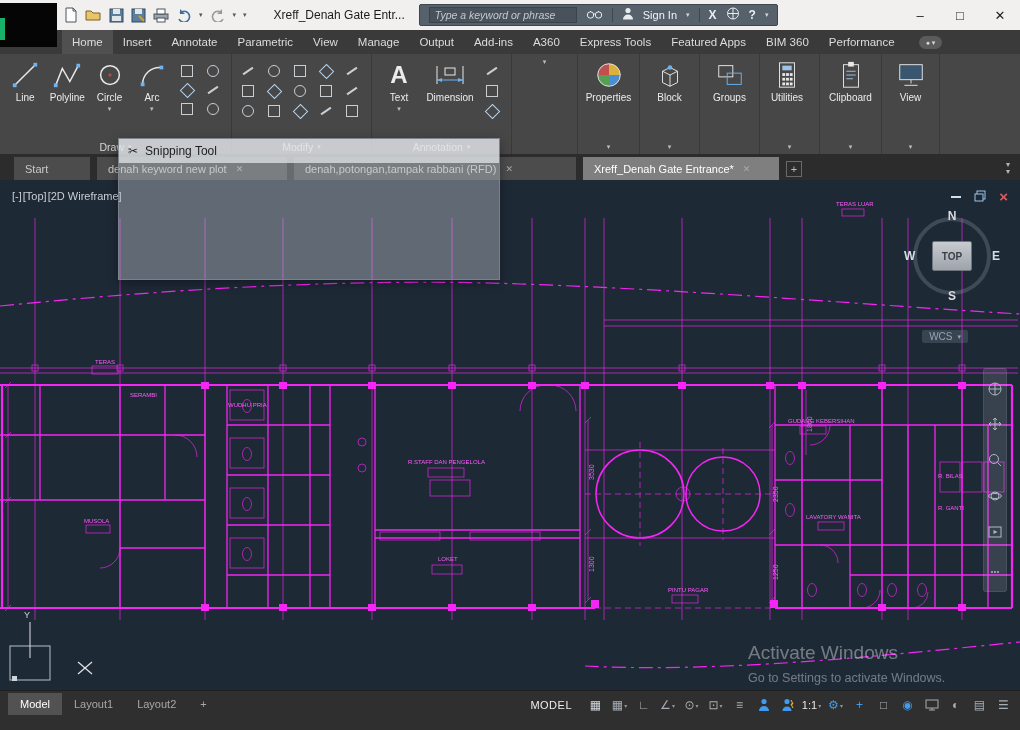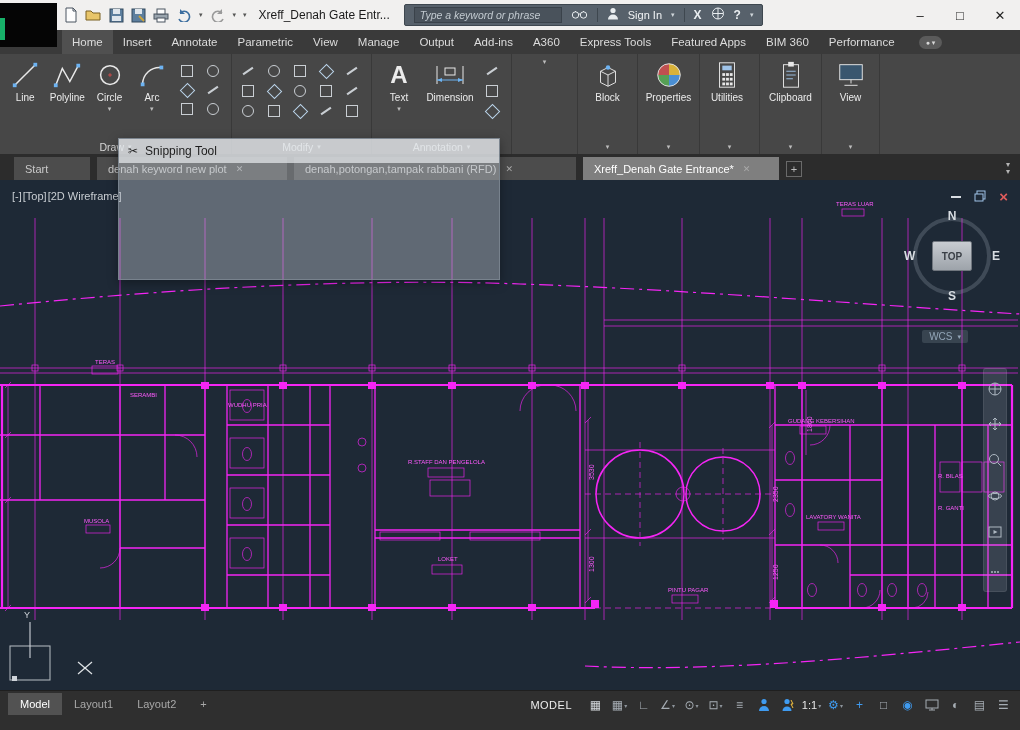--- a/index.html
+++ b/index.html
@@ -4,21 +4,21 @@
 <style>
   * { box-sizing: border-box; margin: 0; padding: 0; }
   html,body { width:1020px; height:730px; font-family:"Liberation Sans",sans-serif; }
   .app { position:relative; width:1020px; height:730px; background:#2d2d2d; overflow:hidden; }
 
   
   .titlebar { position:absolute; top:0; left:0; right:0; height:30px; background:#f1f0ef; display:flex; align-items:center; }
   .qat { display:flex; align-items:center; gap:7px; padding-left:64px; }
   .qbtn { height:20px; display:flex; align-items:center; justify-content:center; }
   .qcaret { font-size:7px; color:#555; }
-  .title-text { margin-left:12px; font-size:12px; color:#1b1b1b; white-space:nowrap; }
+  .title-text { margin-left:27px; font-size:12px; color:#1b1b1b; white-space:nowrap; }
   .infocenter { margin-left:14px; height:22px; background:#57616b; border:1px solid #3e474f; display:flex; align-items:center; padding:0 9px; gap:9px; border-radius:2px; }
   .search-input { width:148px; height:16px; background:#49525b; border:1px solid #3a424a; color:#e8ecef; font-size:10.5px; font-style:italic; padding:0 5px; outline:none; }
   .search-input::placeholder { color:#c2cad0; }
   .ic-divider { width:1px; height:14px; background:#3e474f; }
   .signin { color:#f2f4f6; font-size:11px; }
   .ic-glyph { color:#e9edf0; font-size:12px; font-weight:bold; }
   .ic-caret { font-size:7px; color:#cfd6da; }
   .winbtns { margin-left:auto; display:flex; }
   .winbtn { width:40px; height:30px; display:flex; align-items:center; justify-content:center; font-size:13px; color:#222; }
   .black-box { position:absolute; top:3px; left:0; width:57px; height:44px; background:#050505; z-index:30; }
@@ -317,54 +317,66 @@
         <span class="foot-caret">▾</span>
       </div>
     </div>
 
     <div class="panel" style="width:66px">
       <div class="panel-foot">
           <span class="foot-caret">▾</span>
         </div>
     </div>
 
-    <div class="panel" style="width:60px">
-      <div class="panel-tools" style="justify-content:center">
-        <div class="bigbtn">
-          <svg width="32" height="30" viewBox="0 0 32 32">
-              <path d="M8 12 L16 8 L24 12 L24 24 L16 28 L8 24 Z" fill="none" stroke="#e8e8e8"></path>
-              <path d="M8 12 L16 16 L24 12 M16 16 V28" stroke="#e8e8e8" fill="none"></path>
-              <circle cx="16" cy="8" r="2.4" fill="#6db3f2"></circle>
-            </svg>
-          <span>Block</span>
-        </div>
-      </div>
-      <div class="panel-foot">
-          <span class="foot-caret">▾</span>
-        </div>
-    </div>
-
     <div class="panel" style="width:62px">
       <div class="panel-tools" style="justify-content:center">
         <div class="bigbtn">
           <svg width="32" height="30" viewBox="0 0 32 32">
               <path d="M16 16 L16 4 A12 12 0 0 1 28 16 Z" fill="#d8b23a"></path>
               <path d="M16 16 L28 16 A12 12 0 0 1 16 28 Z" fill="#4a8fd4"></path>
               <path d="M16 16 L16 28 A12 12 0 0 1 4 16 Z" fill="#56a055"></path>
               <path d="M16 16 L4 16 A12 12 0 0 1 16 4 Z" fill="#c05050"></path>
               <circle cx="16" cy="16" r="12" fill="none" stroke="#e8e8e8"></circle>
             </svg>
           <span>Properties</span>
         </div>
       </div>
       <div class="panel-foot">
           <span class="foot-caret">▾</span>
         </div>
     </div>
 
+    <div class="panel" style="width:60px">
+      <div class="panel-tools" style="justify-content:center">
+        <div class="bigbtn">
+          <svg width="32" height="30" viewBox="0 0 32 32">
+              <path d="M8 12 L16 8 L24 12 L24 24 L16 28 L8 24 Z" fill="none" stroke="#e8e8e8"></path>
+              <path d="M8 12 L16 16 L24 12 M16 16 V28" stroke="#e8e8e8" fill="none"></path>
+              <circle cx="16" cy="8" r="2.4" fill="#6db3f2"></circle>
+            </svg>
+          <span>Block</span>
+        </div>
+      </div>
+      <div class="panel-foot">
+          <span class="foot-caret">▾</span>
+        </div>
+    </div>
+
+    <div class="panel" style="width:60px">
+      <div class="panel-tools" style="justify-content:center">
+        <div class="bigbtn">
+          <svg width="32" height="30" viewBox="0 0 32 32">
+              <rect x="4" y="6" width="15" height="12" fill="none" stroke="#e8e8e8"></rect>
+              <rect x="13" y="14" width="15" height="12" fill="none" stroke="#6db3f2"></rect>
+            </svg>
+          <span>Groups</span>
+        </div>
+      </div>
+      <div class="panel-foot"></div>
+    </div>
 
     <div class="panel" style="width:60px">
       <div class="panel-tools" style="justify-content:flex-start">
         <div class="bigbtn">
           <svg width="32" height="30" viewBox="0 0 32 32">
               <rect x="8" y="3" width="16" height="26" fill="none" stroke="#e8e8e8"></rect>
               <rect x="11" y="6" width="10" height="5" fill="#9fc3e8"></rect>
               <g fill="#e8e8e8">
                 <rect x="11" y="14" width="3" height="3"></rect>
                 <rect x="15" y="14" width="3" height="3"></rect>
@@ -700,20 +712,24 @@
             <rect x="1" y="1" width="12" height="10" fill="none" stroke="#aeb8c2"></rect>
             <path d="M5.5 4 l4 2 -4 2 z" fill="#aeb8c2"></path>
           </svg></span>
       <span><svg width="10" height="4">
             <circle cx="2" cy="2" r="1" fill="#aeb8c2"></circle>
             <circle cx="5" cy="2" r="1" fill="#aeb8c2"></circle>
             <circle cx="8" cy="2" r="1" fill="#aeb8c2"></circle>
           </svg></span>
     </div>
 
+    <div class="watermark">
+      <div class="wm1">Activate Windows</div>
+      <div class="wm2">Go to Settings to activate Windows.</div>
+    </div>
   </div>
 
   <div class="snip">
     <div class="snip-title">
       <span>✂</span>
       <span>Snipping Tool</span>
     </div>
   </div>
 
   <div class="bottombar">

